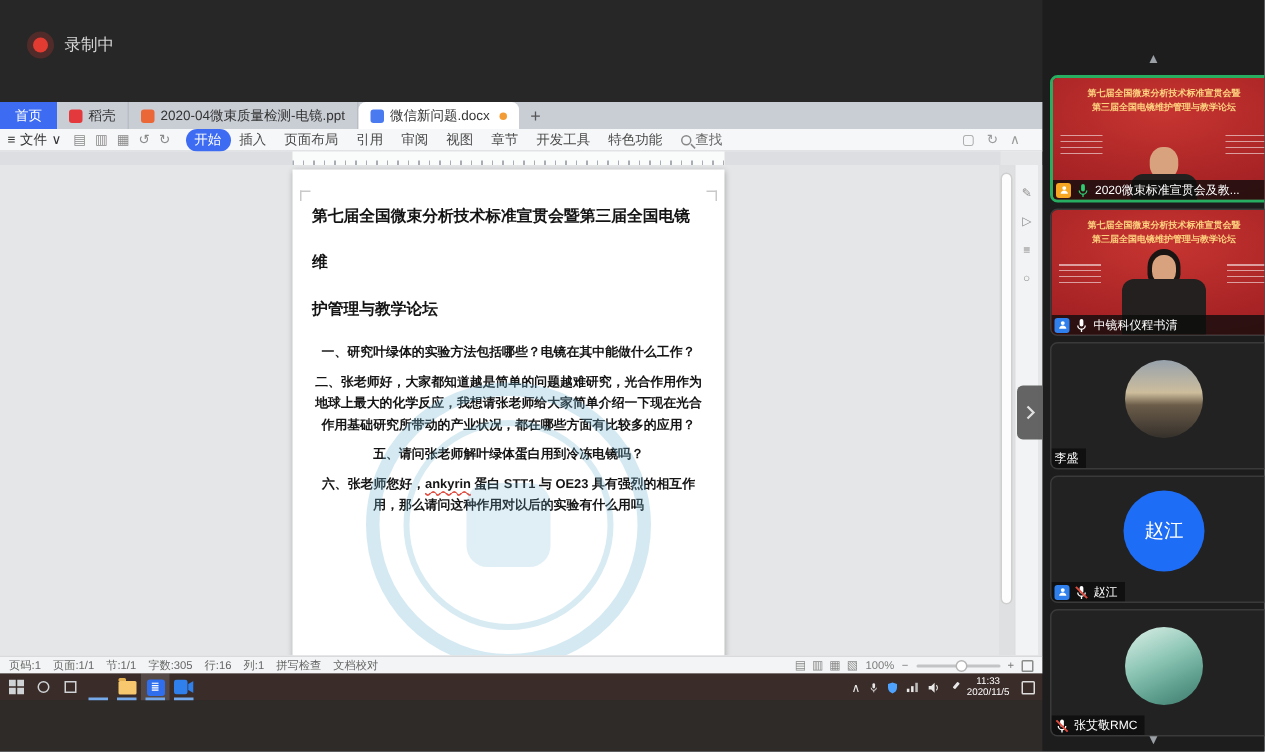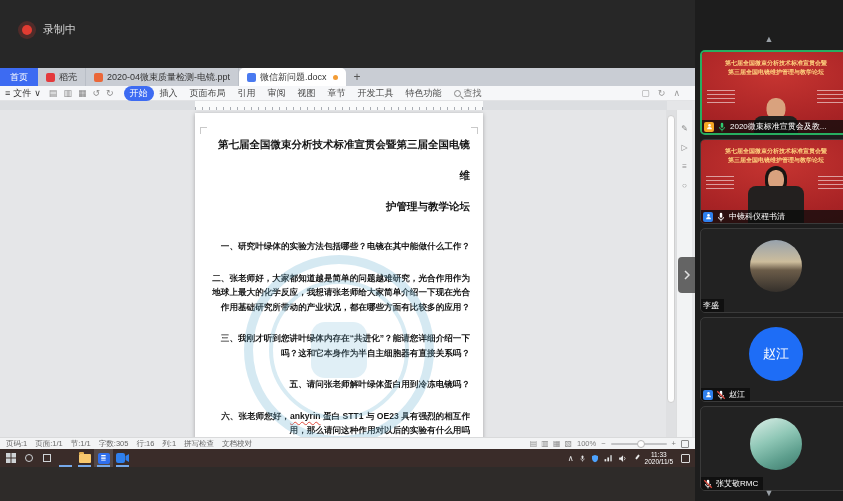--- a/index.html
+++ b/index.html
@@ -39,23 +39,23 @@
   .ruler-page { position:absolute; left:195px; top:0; width:288px; height:9px; background:#fafbfb;
     background-image:repeating-linear-gradient(to right, #a9adb3 0 1px, transparent 1px 7px);
     background-size:100% 3px; background-position:0 100%; background-repeat:no-repeat; }
 
   .docarea { position:absolute; left:0; top:42px; width:695px; height:327px; background:#e5e6e8; overflow:hidden; }
   .page { position:absolute; left:195px; top:3px; width:288px; height:500px; background:#fff; box-shadow:0 1px 4px rgba(0,0,0,.28); }
   .crop-l, .crop-r { position:absolute; top:14px; width:7px; height:7px; border:0 solid #c9c9c9; }
   .crop-l { left:5px; border-left-width:1px; border-top-width:1px; }
   .crop-r { right:5px; border-right-width:1px; border-top-width:1px; }
   .page-inner { padding:16px 13px 0; position:relative; }
-  .t1 { font-size:10.5px; font-weight:700; line-height:31px; text-align:right; color:#141414; margin:0; }
+  .t1 { font-size:10.5px; font-weight:700; line-height:31px; text-align:left; color:#141414; margin:0; }
   .sub { font-size:15px; font-weight:700; line-height:30px; text-align:center; color:#111; margin:0; }
-  .q { font-size:8.6px; font-weight:700; line-height:14.5px; margin:17px 0 0; color:#151515; text-align:right; }
+  .q { font-size:8.6px; font-weight:700; line-height:14.5px; margin:5px 0 0; color:#151515; text-align:center; }
   .wavy { text-decoration:underline; text-decoration-style:wavy; text-decoration-color:#e04b3f; text-decoration-thickness:1px; text-underline-offset:2px; }
   @keyframes blink { 50% { opacity:0; } }
   .watermark { position:absolute; left:244px; top:145px; width:190px; height:190px; border-radius:50%; border:9px solid rgba(116,182,213,.30); pointer-events:none; }
   .watermark::before { content:""; position:absolute; inset:16px; border-radius:50%; border:4px solid rgba(116,182,213,.28); }
   .watermark::after { content:""; position:absolute; inset:58px; border-radius:14px; background:rgba(116,182,213,.22); }
 
   .vscroll { position:absolute; left:666px; top:0; width:10px; height:327px; background:#dfe0e2; }
   .vthumb { position:absolute; left:1px; top:5px; width:8px; height:288px; background:#fdfdfd; border:1px solid #cfcfcf; border-radius:4px; }
   .sidestrip { position:absolute; left:676px; top:0; width:16px; height:327px; background:#f2f3f4; border-left:1px solid #dddedf;
     display:flex; flex-direction:column; align-items:center; gap:10px; padding-top:14px; color:#8b8b8b; font-size:8px; }
@@ -178,21 +178,20 @@
 
     <div class="docarea">
       <div class="page">
         <div class="crop-l"></div>
         <div class="crop-r"></div>
         <div class="page-inner">
           <p class="t1">第七届全国微束分析技术标准宣贯会暨第三届全国电镜维</p>
           <p class="t1">护管理与教学论坛</p>
           <p class="q">一、研究叶绿体的实验方法包括哪些？电镜在其中能做什么工作？</p>
           <p class="q">二、张老师好，大家都知道越是简单的问题越难研究，光合作用作为地球上最大的化学反应，我想请张老师给大家简单介绍一下现在光合作用基础研究所带动的产业状况，都在哪些方面有比较多的应用？</p>
-          <p class="q">三、我刚才听到您讲叶绿体内存在“共进化”？能请您详细介绍一下吗？这和它本身作为半自主细胞器有直接关系吗？</p>
           <p class="q">五、请问张老师解叶绿体蛋白用到冷冻电镜吗？</p>
           <p class="q"><span>六、张老师您好，</span><span class="wavy">ankyrin</span><span> 蛋白 STT1 与 OE23 具有强烈的相互作用，那么请问这种作用对以后的实验有什么用吗</span></p>
 
         </div>
       </div>
       <div class="watermark"></div>
       <div class="vscroll">
         <div class="vthumb"></div>
       </div>
       <div class="sidestrip">

